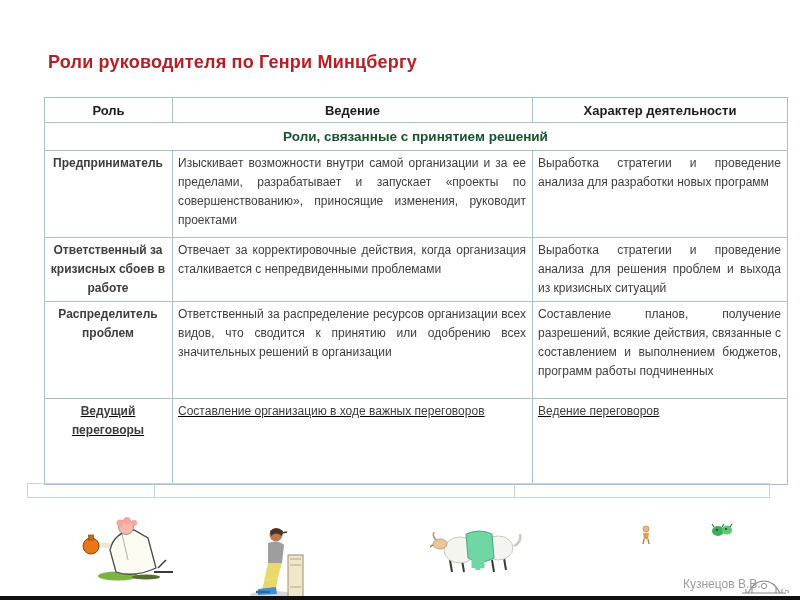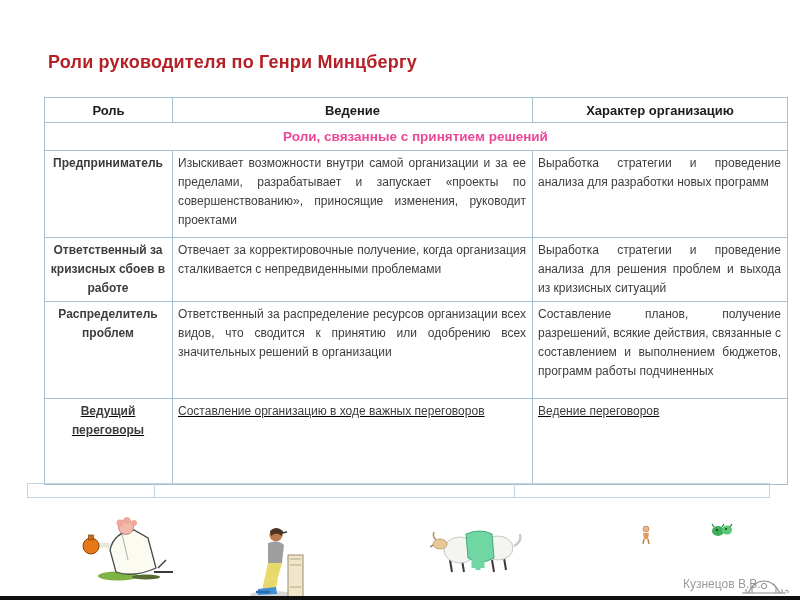--- a/index.html
+++ b/index.html
@@ -32,21 +32,21 @@
     line-height: 19px;
     color: #3d3d3d;
   }
   table.roles th {
     font-size: 13px; font-weight: bold; color: #1c1c1c;
     text-align: center; vertical-align: middle;
     height: 25px; line-height: 15px; padding: 2px;
   }
   tr.section-row td {
     height: 28px; text-align: center; vertical-align: middle;
-    font-size: 13.5px; font-weight: bold; color: #ec4899;
+    font-size: 13.5px; font-weight: bold; color: #14532d;
     line-height: 16px;
   }
   td.role-cell { font-weight: bold; color: #1f1f1f; text-align: center; }
   td.desc-cell, td.act-cell { text-align: justify; }
   tr.r1 { height: 87px; }
   tr.r2 { height: 58px; }
   tr.r3 { height: 97px; }
   tr.r4 { height: 86px; text-decoration: underline; }
 
   
@@ -81,33 +81,33 @@
   <table class="roles">
     <colgroup>
         <col class="c1">
         <col class="c2">
         <col class="c3">
       </colgroup>
     <tbody>
         <tr>
       <th>Роль</th>
       <th>Ведение</th>
-      <th>Характер организацию</th>
+      <th>Характер деятельности</th>
     </tr>
     <tr class="section-row">
       <td colspan="3">Роли, связанные с принятием решений</td>
     </tr>
     <tr class="r1">
       <td class="role-cell">Предприниматель</td>
       <td class="desc-cell">Изыскивает возможности внутри самой организации и за ее пределами, разрабатывает и запускает «проекты по совершенствованию», приносящие изменения, руководит проектами</td>
       <td class="act-cell">Выработка стратегии и проведение анализа для разработки новых программ</td>
     </tr>
     <tr class="r2">
       <td class="role-cell">Ответственный за кризисных сбоев в работе</td>
-      <td class="desc-cell">Отвечает за корректировочные получение, когда организация сталкивается с непредвиденными проблемами</td>
+      <td class="desc-cell">Отвечает за корректировочные действия, когда организация сталкивается с непредвиденными проблемами</td>
       <td class="act-cell">Выработка стратегии и проведение анализа для решения проблем и выхода из кризисных ситуаций</td>
     </tr>
     <tr class="r3">
       <td class="role-cell">Распределитель проблем</td>
       <td class="desc-cell">Ответственный за распределение ресурсов организации всех видов, что сводится к принятию или одобрению всех значительных решений в организации</td>
       <td class="act-cell">Составление планов, получение разрешений, всякие действия, связанные с составлением и выполнением бюджетов, программ работы подчиненных</td>
     </tr>
     <tr class="r4">
       <td class="role-cell">Ведущий переговоры</td>
       <td class="desc-cell">Составление организацию в ходе важных переговоров</td>

